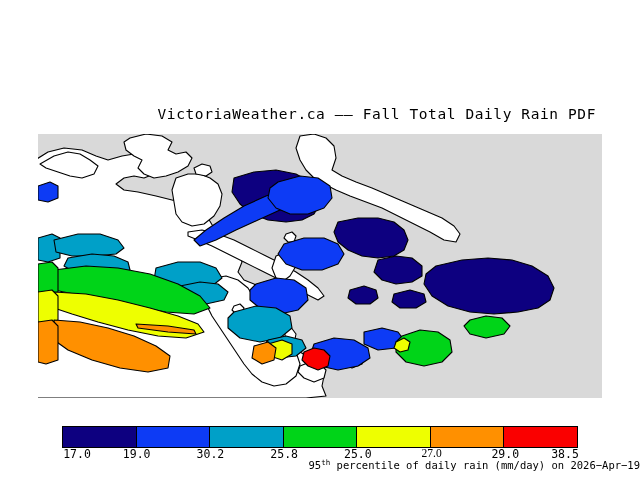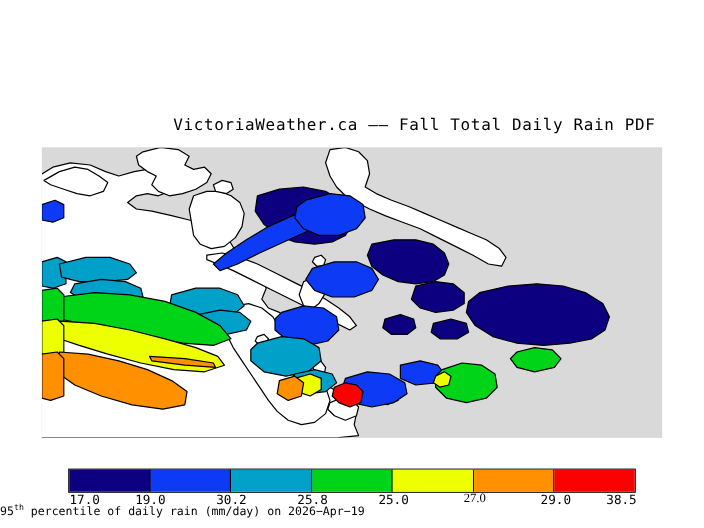--- a/index.html
+++ b/index.html
@@ -106,21 +106,21 @@
     color: #000000;
     white-space: pre;
   }
 
   
   #cb-caption {
     position: absolute;
     left: 0;
     top: 459px;
     width: 640px;
-    text-align: left;
+    text-align: right;
     font-family: "DejaVu Sans Mono", "Liberation Mono", monospace;
     font-size: 10.5px;
     color: #000000;
     white-space: pre;
   }
   #cb-caption sup {
     font-size: 7.5px;
     vertical-align: super;
     line-height: 0;
   }

